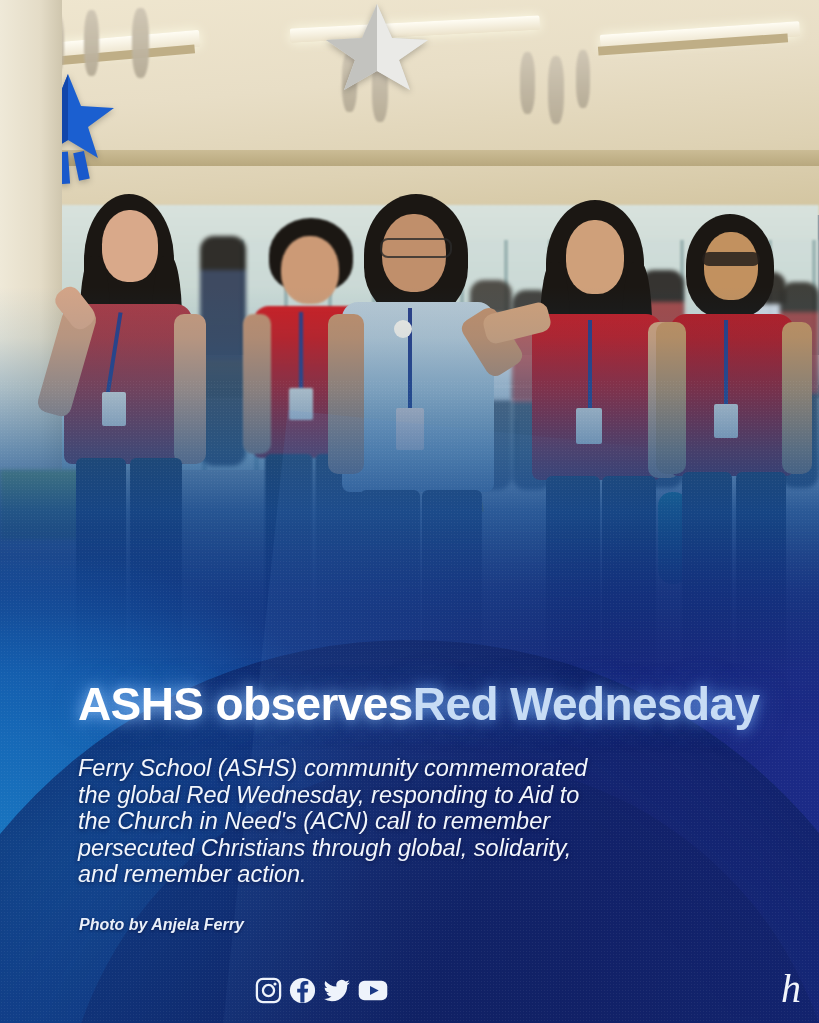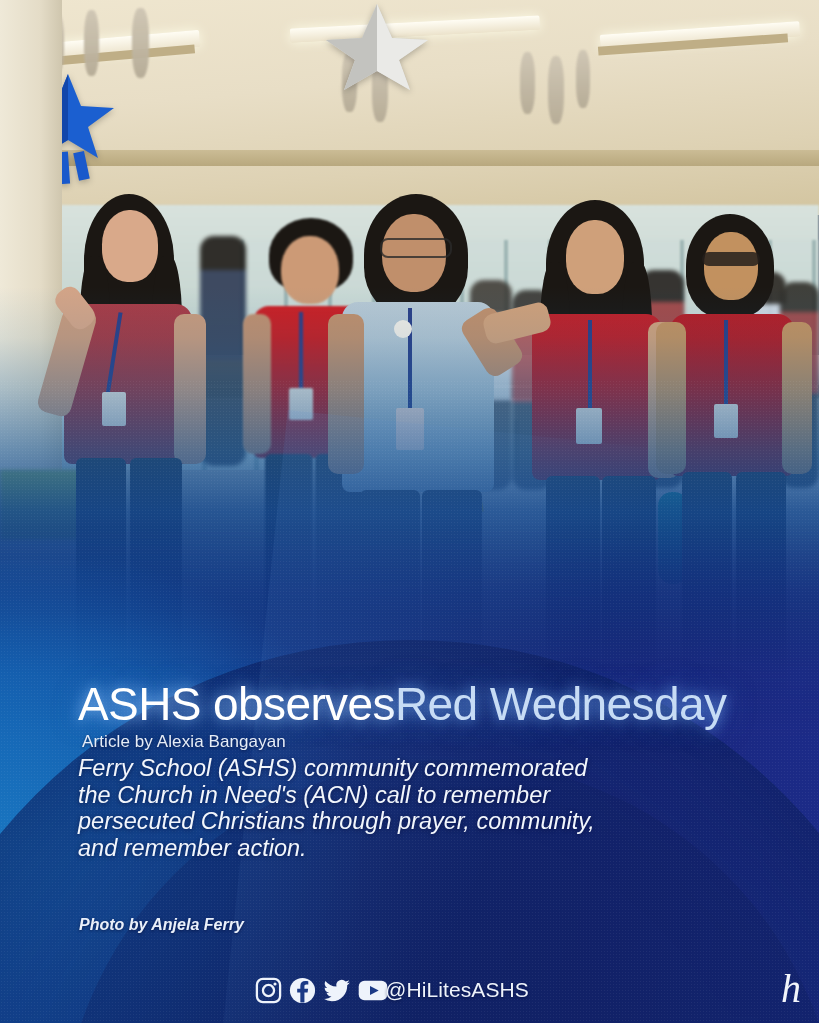--- a/index.html
+++ b/index.html
@@ -142,21 +142,21 @@
       radial-gradient(rgba(0,0,0,.3) .6px, transparent .7px);
     background-size:3px 3px, 4px 4px;
     background-position:0 0, 2px 1px;
   }
 
   
   .content{position:absolute;left:0;top:0;width:819px;height:1023px;}
 
   .headline{
     position:absolute;left:78px;top:681px;
-    font-size:46px;font-weight:normal;letter-spacing:-.6px;
+    font-size:46px;font-weight:bold;letter-spacing:-.6px;
     white-space:nowrap;line-height:1;
   }
   .headline .hl-a{color:#ffffff;text-shadow:0 0 14px rgba(150,200,255,.9),0 0 28px rgba(90,150,230,.55);}
   .headline .hl-b{color:#c7dcf5;text-shadow:0 0 14px rgba(120,175,245,.85),0 0 30px rgba(70,130,220,.5);}
 
   .byline{
     position:absolute;left:82px;top:732px;
     font-size:17px;color:#e6edf7;font-weight:400;letter-spacing:.1px;
     text-shadow:0 1px 3px rgba(0,10,50,.6);
   }
@@ -329,26 +329,26 @@
   <div class="arc2"></div>
   <div class="streak"></div>
   <div class="noise"></div>
 
   <div class="content">
 
     <div class="headline">
       <span class="hl-a">ASHS observes</span><span class="hl-b">Red Wednesday</span>
     </div>
 
-    <div class="byline">Article by Alexia Bangayan</div>
 
     <div class="body-copy">
       <span>Ferry School (ASHS) community commemorated</span>
+      <span>the global Red Wednesday, responding to Aid to</span>
       <span>the Church in Need's (ACN) call to remember</span>
-      <span>persecuted Christians through prayer, community,</span>
+      <span>persecuted Christians through global, solidarity,</span>
       <span style="text-align:left;">and remember action.</span>
     </div>
 
     <div class="photo-credit">Photo by Anjela Ferry</div>
 
     <div class="footer">
 
 
       <div class="socials">
         <svg width="29" height="29" viewBox="0 0 24 24">
@@ -362,21 +362,20 @@
         </svg>
         <svg width="30" height="29" viewBox="0 0 24 24">
           <path d="M22.6 5.3c-.8.36-1.66.6-2.56.7a4.48 4.48 0 0 0 1.96-2.47c-.86.52-1.82.89-2.84 1.1a4.45 4.45 0 0 0-7.6 4.06A12.66 12.66 0 0 1 2.4 4.04a4.45 4.45 0 0 0 1.38 5.95c-.73-.02-1.42-.22-2.02-.55v.05a4.46 4.46 0 0 0 3.58 4.37c-.67.18-1.38.2-2.05.08a4.46 4.46 0 0 0 4.17 3.1A8.95 8.95 0 0 1 .9 18.9a12.6 12.6 0 0 0 6.84 2.01c8.2 0 12.7-6.8 12.7-12.7l-.01-.58a9.05 9.05 0 0 0 2.17-2.33z" fill="#eef3fb"></path>
         </svg>
         <svg width="32" height="29" viewBox="0 0 28 24">
           <rect x="1.5" y="3.5" width="25" height="17" rx="5" fill="#eef3fb"></rect>
           <polygon points="11.4,8 19,12 11.4,16" fill="#1b3a86"></polygon>
         </svg>
       </div>
 
-      <span class="handle">@HiLitesASHS</span>
 
       <div class="logo">
         <span class="logo-h">h</span>
       </div>
 
     </div>
   </div>
 </div>
 
 </body></html>

